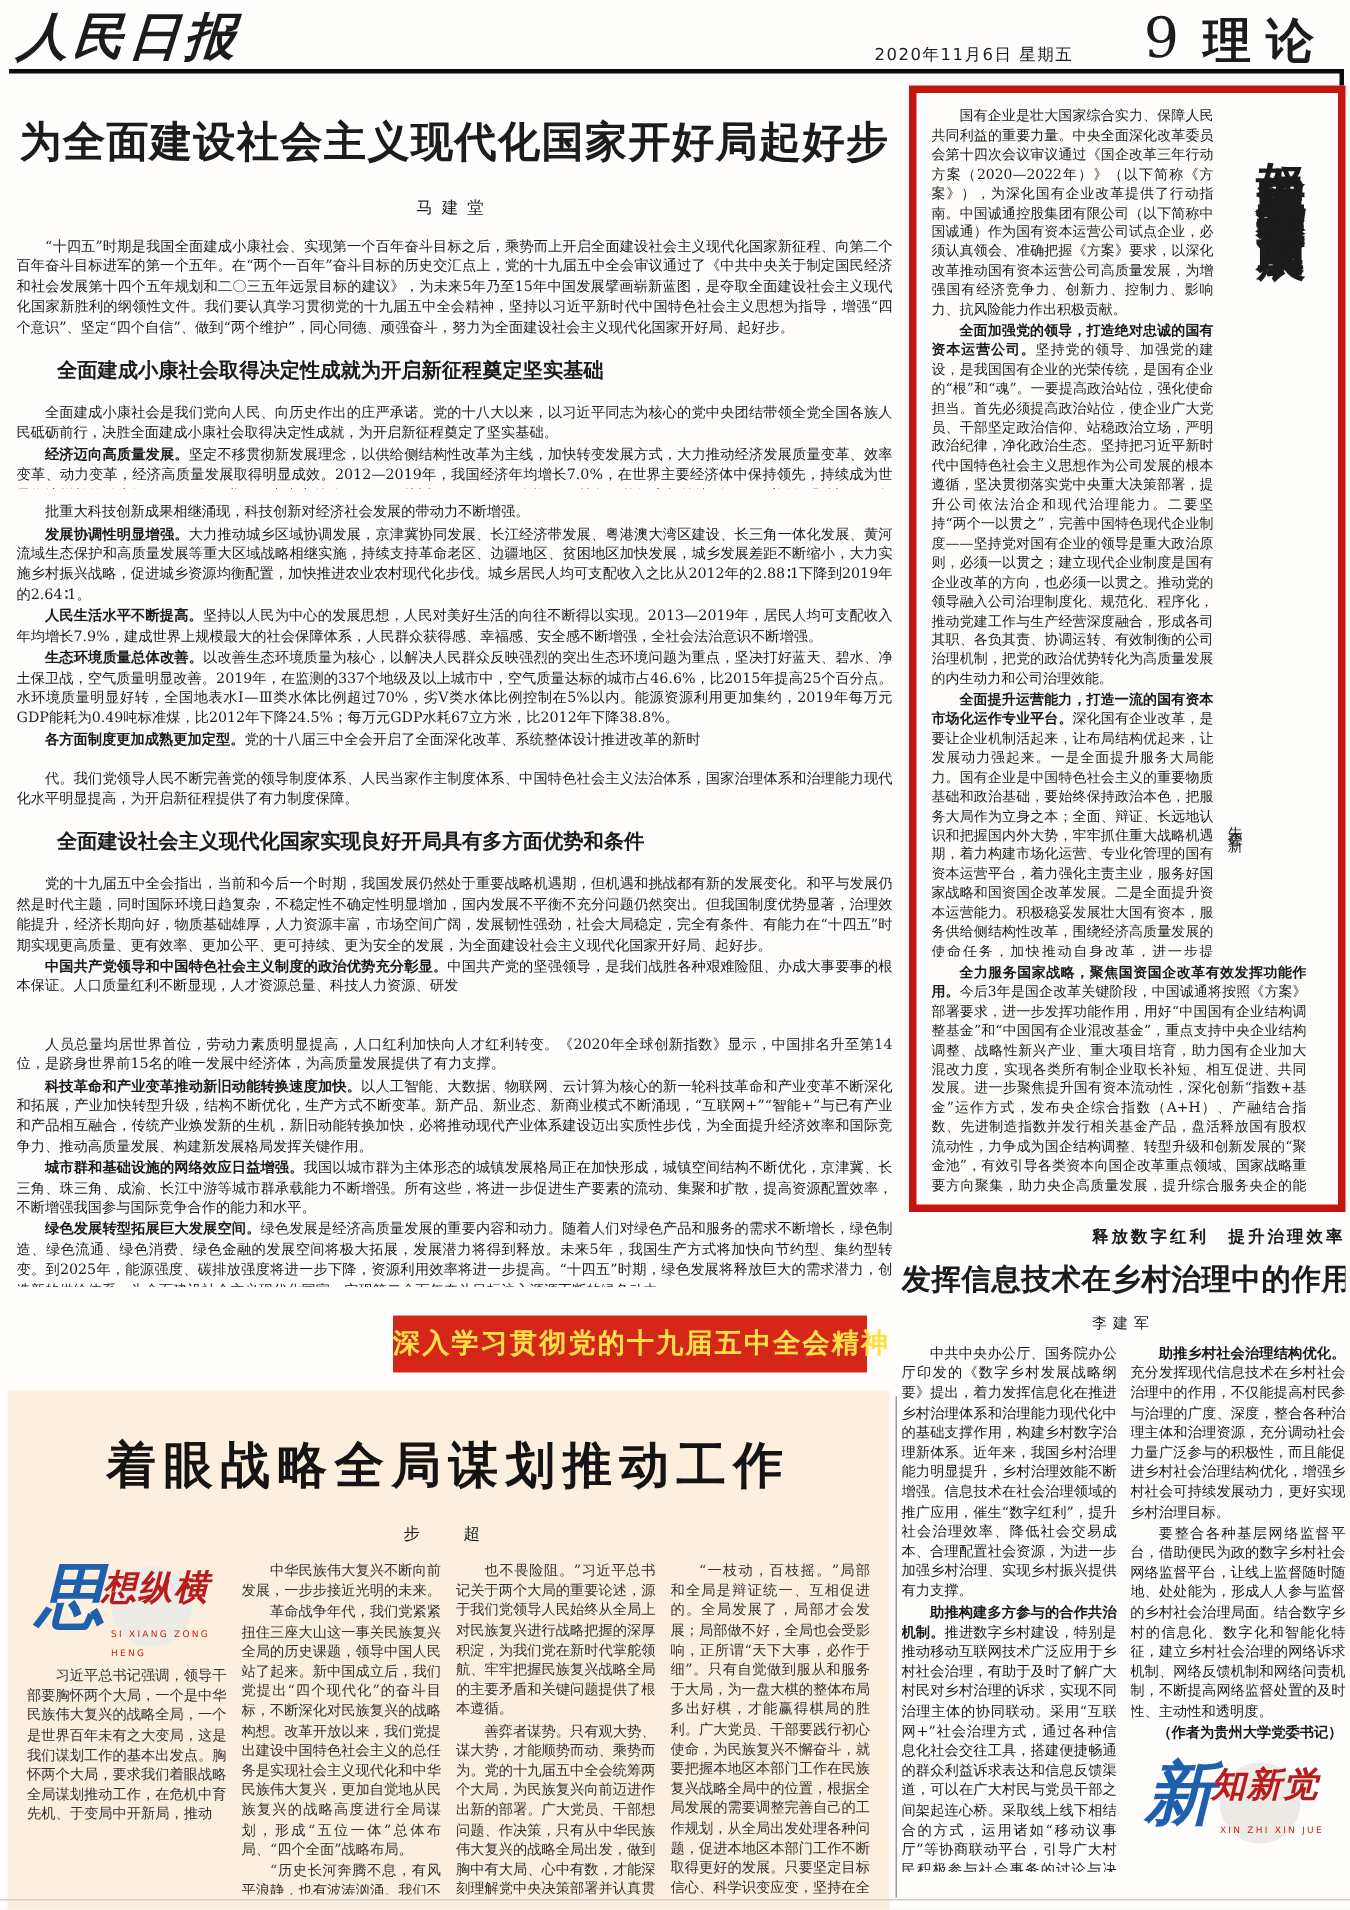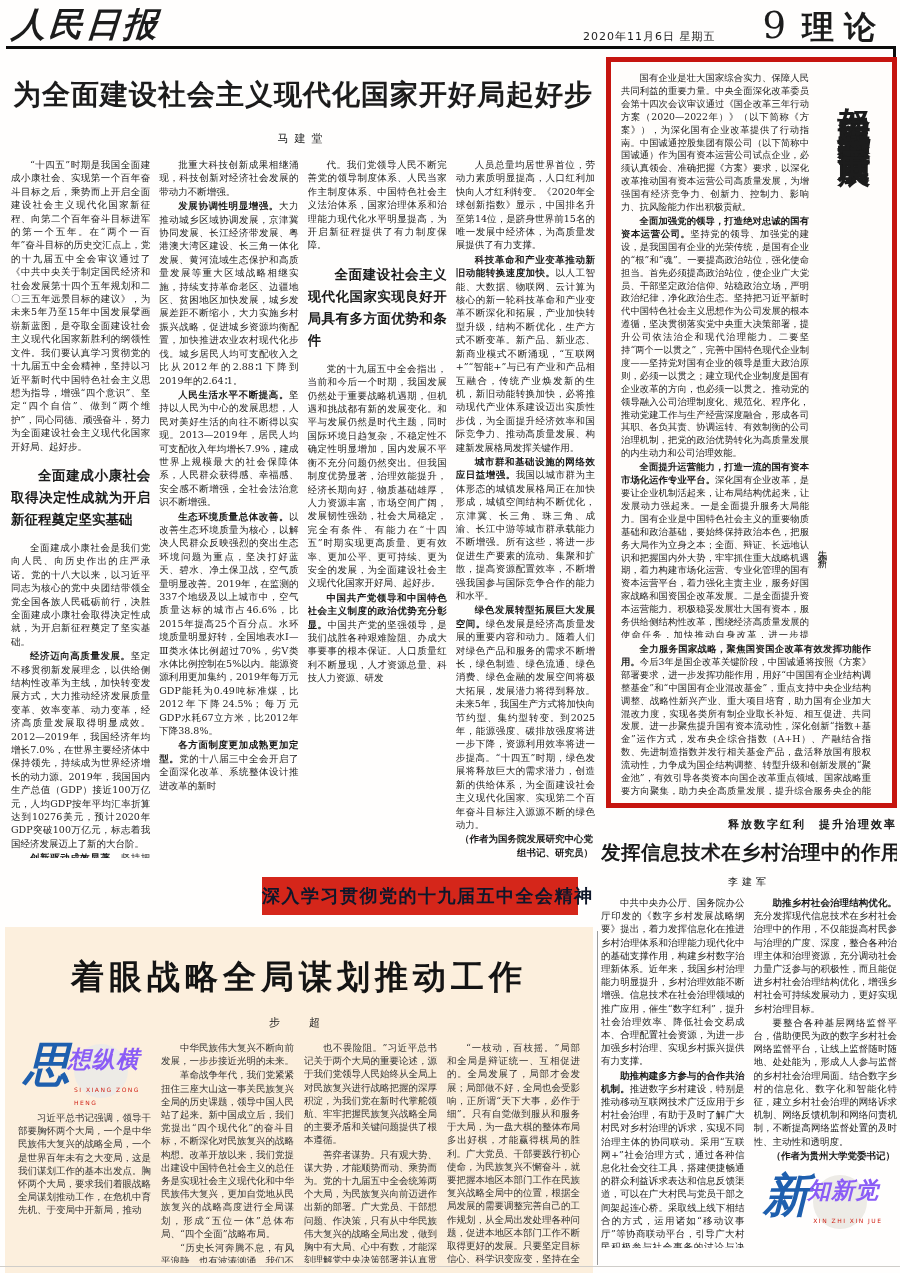--- a/index.html
+++ b/index.html
@@ -20,55 +20,55 @@
   p { text-indent:2em; text-align:justify; margin-bottom:1px; }
   p b { font-family:"DejaVu Sans","Liberation Sans",sans-serif; font-weight:bold; }
   .attribution { text-align:right; font-weight:bold; text-indent:0; padding-right:2px; font-family:"DejaVu Sans","Liberation Sans",sans-serif; }
   .subhead { font-family:"DejaVu Sans","Liberation Sans",sans-serif; font-weight:bold; font-size:13.5px; line-height:22px; margin:11px 0; text-indent:2em; }
 
   
   .main-art { position:absolute; left:8px; top:52px; width:590px; height:820px; overflow:hidden; }
   .main-art h1 { margin-top:24px; text-align:center; font-family:"DejaVu Sans","Liberation Sans",sans-serif; font-weight:bold; font-size:28px; letter-spacing:1px; white-space:nowrap; }
   .byline { text-align:center; font-size:11px; letter-spacing:6px; }
   .main-art .byline { margin:17px 0 12px; }
-  .cols { display:flex; gap:9px; height:700px; overflow:hidden; padding:0 3px; }
+  .cols { display:flex; gap:9px; height:700px; overflow:hidden; padding:0 3px;flex-direction:column; }
   .ncol { flex:1; font-size:9.5px; line-height:13.4px; overflow:hidden; }
 
   
   .red-box { position:absolute; left:606px; top:57px; width:291px; height:751px; border:5px solid #c6150f; background:#fffdfb; padding:10px 21px 6px 10px; }
   .rb-upper { position:relative; display:flex; height:566px; overflow:hidden; }
   .rb-text { width:188px; font-size:9.3px; line-height:12.9px; overflow:hidden; }
   .rb-titlecol { position:relative; flex:1; }
   .rb-vtitle { position:absolute; top:10px; right:0px; writing-mode:vertical-rl; font-size:33px; font-weight:bold; letter-spacing:3px; line-height:1; font-family:"DejaVu Serif","Liberation Serif",serif; }
   .rb-vauthor { position:absolute; top:470px; right:42px; writing-mode:vertical-rl; font-size:10px; letter-spacing:4px; color:#222; }
   .rb-lower { margin-top:5px; font-size:9.3px; line-height:12.9px; height:152px; overflow:hidden; }
 
   
-  .banner { position:absolute; left:262px; top:877px; width:316px; height:38px; background:#d5261a; color:#0f172a; font-family:"DejaVu Sans","Liberation Sans",sans-serif; font-weight:bold; font-size:18px; letter-spacing:1.5px; text-align:center; line-height:38px; white-space:nowrap; }
+  .banner { position:absolute; left:262px; top:877px; width:316px; height:38px; background:#d5261a; color:#fde047; font-family:"DejaVu Sans","Liberation Sans",sans-serif; font-weight:bold; font-size:18px; letter-spacing:1.5px; text-align:center; line-height:38px; white-space:nowrap; }
 
   
   .rural { position:absolute; left:601px; top:817px; width:296px; height:452px; overflow:hidden; }
   .rural .kicker { text-align:right; font-family:"DejaVu Sans","Liberation Sans",sans-serif; font-weight:bold; font-size:11px; letter-spacing:2px; white-space:nowrap; }
   .rural h2 { margin-top:7px; text-align:left; font-family:"DejaVu Sans","Liberation Sans",sans-serif; font-weight:bold; font-size:19.5px; letter-spacing:0.5px; white-space:nowrap; }
   .rural .byline { margin:9px 0 7px; font-size:10px; letter-spacing:4px; }
   .rcols { display:flex; gap:9px; height:352px; overflow:hidden; }
   .rcol { flex:1; font-size:9.5px; line-height:13.2px; overflow:hidden; }
 
   
   .cream { position:absolute; left:5px; top:927px; width:588px; height:352px; background:#fcefdd; padding-top:28px; overflow:hidden; }
   .cream h2 { text-align:center; font-size:33px; font-weight:bold; letter-spacing:5px; white-space:nowrap; color:#141414; }
   .cream .byline { margin:15px 0 11px; font-size:11px; letter-spacing:9px; }
   .scols { display:flex; gap:10px; padding:0 13px; height:222px; overflow:hidden; }
   .scol { flex:1; font-size:9.5px; line-height:13.2px; overflow:hidden; color:#333; }
 
   
   .logo { position:relative; width:128px; height:58px; flex:none; }
   .logo .circle { position:absolute; left:52px; top:1px; width:54px; height:54px; border-radius:50%; background:#edebe6; }
   .logo .bigchar { position:absolute; left:2px; top:-4px; font-size:46px; line-height:1.1; color:#1e5fae; font-weight:bold; font-style:italic; }
-  .logo .rest { position:absolute; left:46px; top:9px; font-size:23px; color:#8b5cf6; font-weight:bold; font-style:italic; letter-spacing:1px; white-space:nowrap; }
+  .logo .rest { position:absolute; left:46px; top:9px; font-size:23px; color:#b91c1c; font-weight:bold; font-style:italic; letter-spacing:1px; white-space:nowrap; }
   .logo .caption { position:absolute; left:52px; top:40px; font-size:6px; color:#cf1c10; letter-spacing:1.5px; font-family:"DejaVu Sans","Liberation Sans",sans-serif; }
   .rcol .logo { margin:12px auto 0; }
   .scol .logo { margin:2px 0 10px 4px; }
 
   
   .vdiv { position:absolute; left:597px; top:931px; width:1px; height:334px; background:#9b9b9b; }
   .bottom-edge { position:absolute; left:0; top:1266px; width:900px; height:1px; background:#cfcdc9; }
 </style>
 </head>
 <body>

